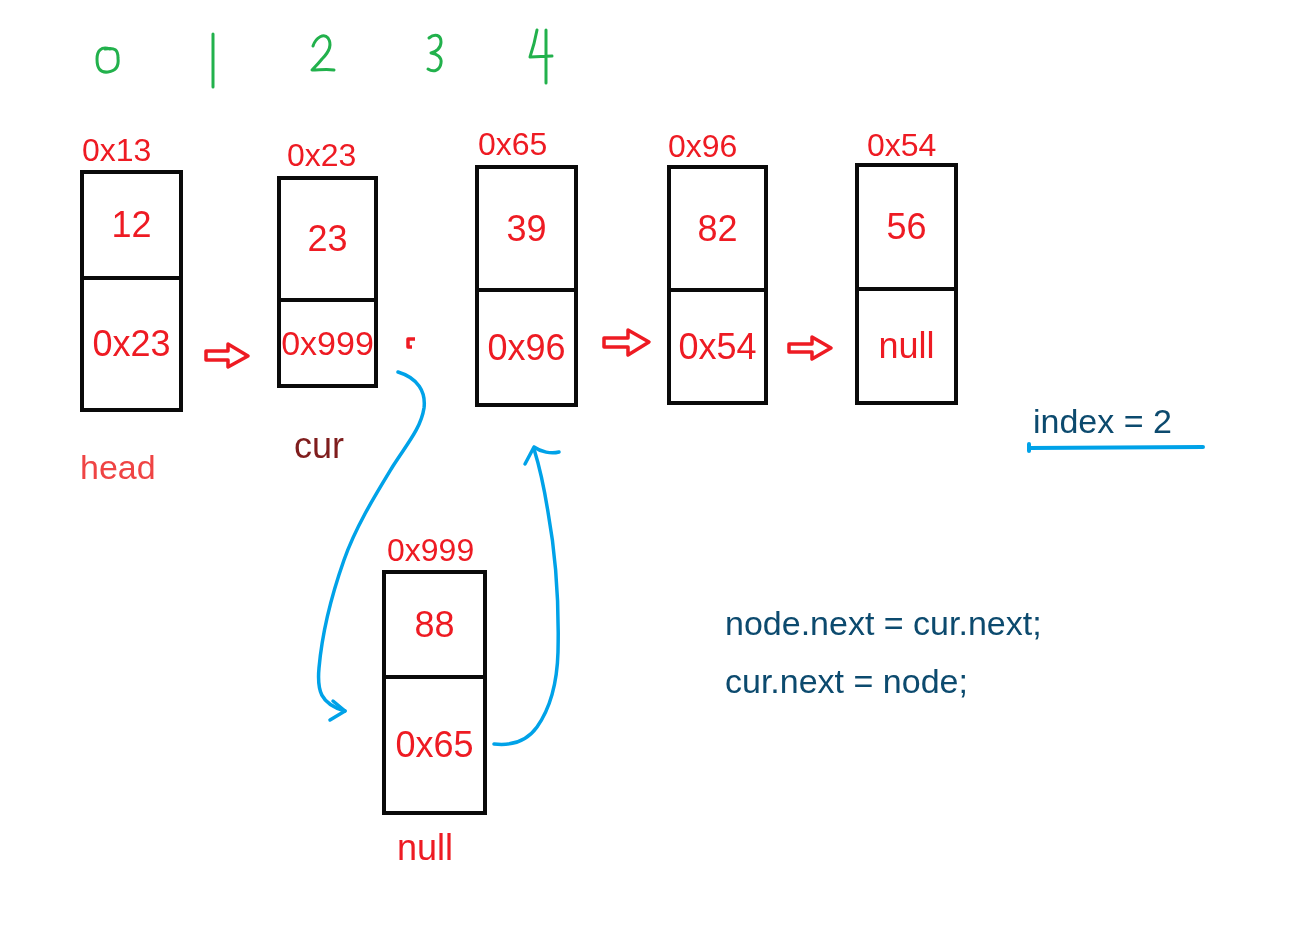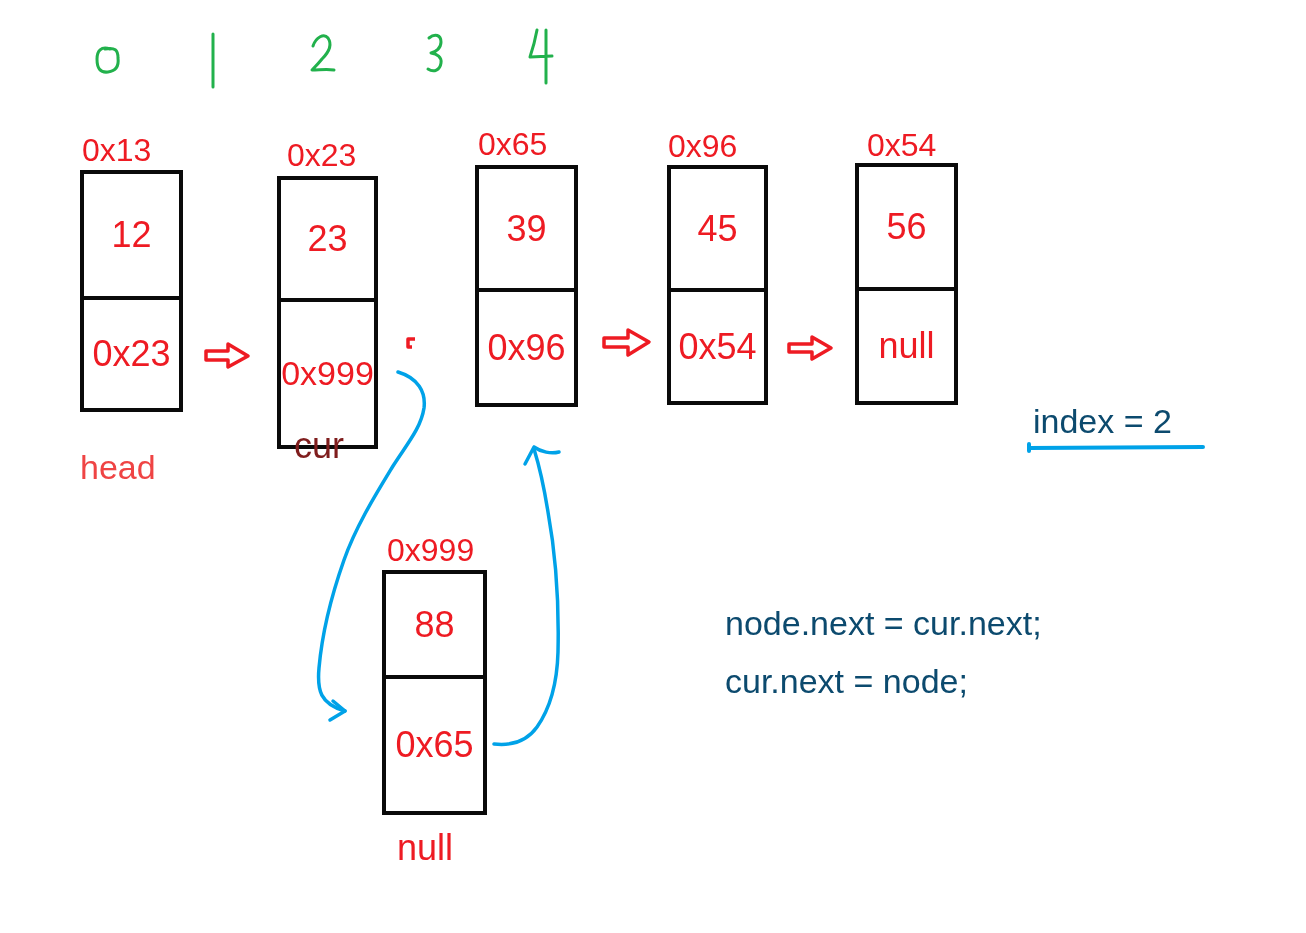--- a/index.html
+++ b/index.html
@@ -52,41 +52,41 @@
       <path d="M398,372 C418,378 426,392 424,408 C421,428 407,444 393,466 C376,494 356,526 344,560 C332,594 322,634 319,668 C317,690 320,704 345,711"></path>
       <path d="M345,711 L333,701 M345,711 L330,720"></path>
       <path d="M494,744 C512,746 527,741 537,727 C549,710 557,688 558,652 C559,608 556,556 548,512 C544,487 539,465 534,449"></path>
       <path d="M534,447 L525,464 M534,447 C541,452 551,454 559,452"></path>
       <path stroke-width="4" d="M1029,444 L1029,451 M1029,448 L1203,447"></path>
     </g>
   </svg>
 
   <div class="addr" style="left:82px;top:134px;">0x13</div>
   <div class="nodebox" style="left:80px;top:170px;width:103px;height:242px;">
-    <div class="cell" style="height:122px;">12</div>
+    <div class="cell" style="height:102px;">12</div>
     <div class="cell ptr" style="flex:1;">0x23</div>
   </div>
   <div class="tag purple" style="left:80px;top:450px;">head</div>
 
   <div class="addr" style="left:287px;top:139px;">0x23</div>
-  <div class="nodebox" style="left:277px;top:176px;width:101px;height:273px;">
+  <div class="nodebox" style="left:277px;top:176px;width:101px;height:212px;">
     <div class="cell" style="height:118px;">23</div>
     <div class="cell ptr" style="flex:1;font-size:34px;">0x999</div>
   </div>
   <div class="tag blue" style="left:294px;top:428px;">cur</div>
 
   <div class="addr" style="left:478px;top:128px;">0x65</div>
   <div class="nodebox" style="left:475px;top:165px;width:103px;height:242px;">
     <div class="cell" style="height:119px;">39</div>
     <div class="cell ptr" style="flex:1;">0x96</div>
   </div>
 
   <div class="addr" style="left:668px;top:130px;">0x96</div>
   <div class="nodebox" style="left:667px;top:165px;width:101px;height:240px;">
-    <div class="cell" style="height:119px;">45</div>
+    <div class="cell" style="height:119px;">82</div>
     <div class="cell ptr" style="flex:1;">0x54</div>
   </div>
 
   <div class="addr" style="left:867px;top:129px;">0x54</div>
   <div class="nodebox" style="left:855px;top:163px;width:103px;height:242px;">
     <div class="cell" style="height:120px;">56</div>
     <div class="cell ptr" style="flex:1;">null</div>
   </div>
 
   <div class="addr" style="left:387px;top:534px;">0x999</div>

